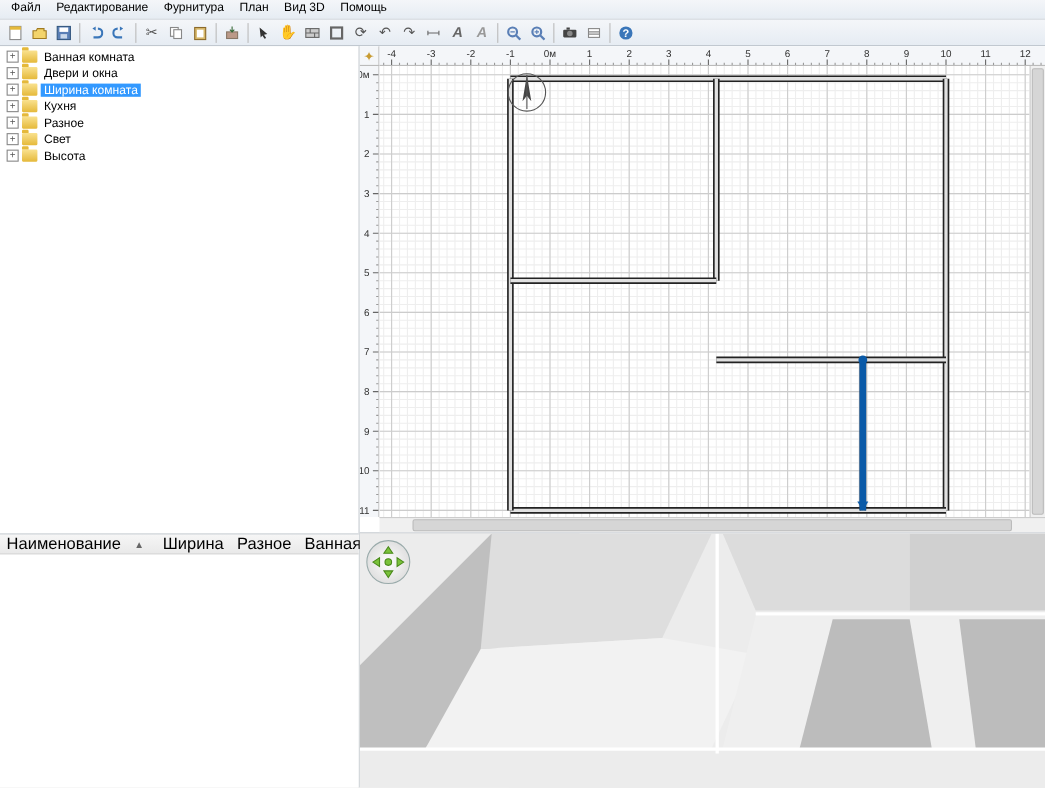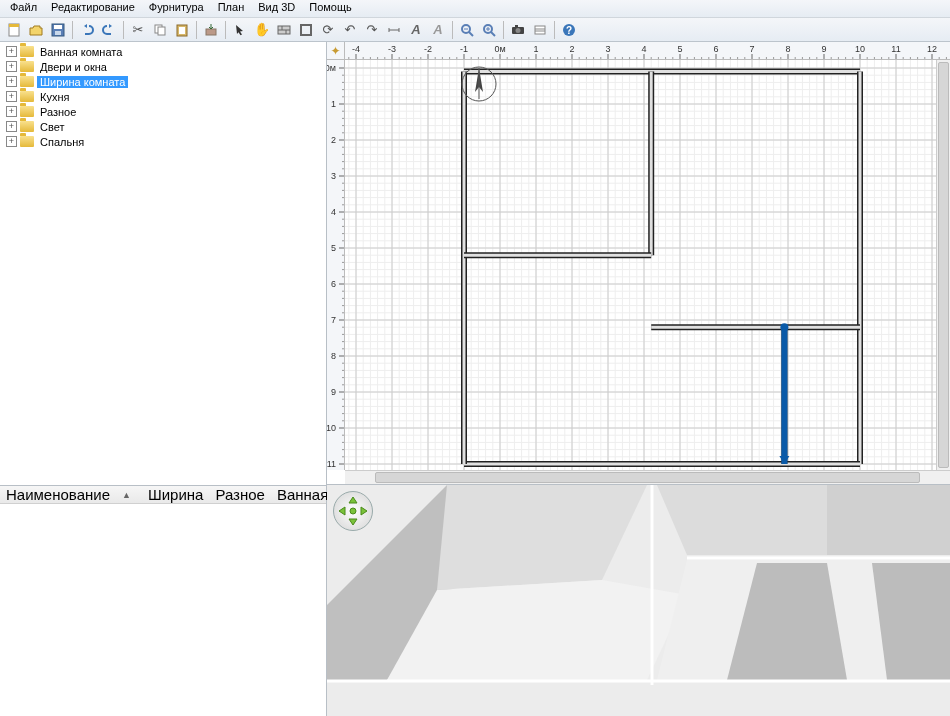--- a/index.html
+++ b/index.html
@@ -397,21 +397,21 @@
           <span class="label">Разное</span>
         </div>
       <div class="tree-item">
           <span class="expander">+</span>
           <span class="folder"></span>
           <span class="label">Свет</span>
         </div>
       <div class="tree-item">
           <span class="expander">+</span>
           <span class="folder"></span>
-          <span class="label">Спальня</span>
+          <span class="label">Высота</span>
         </div>
     </div>
     <div class="props">
       <div class="props-head">
         <span>Наименование</span>
           <span class="sortarrow">▲</span>
         <span style="margin-left:5px">Ширина</span>
         <span>Разное</span>
         <span>Ванная</span>
         <span>Видимость</span>

